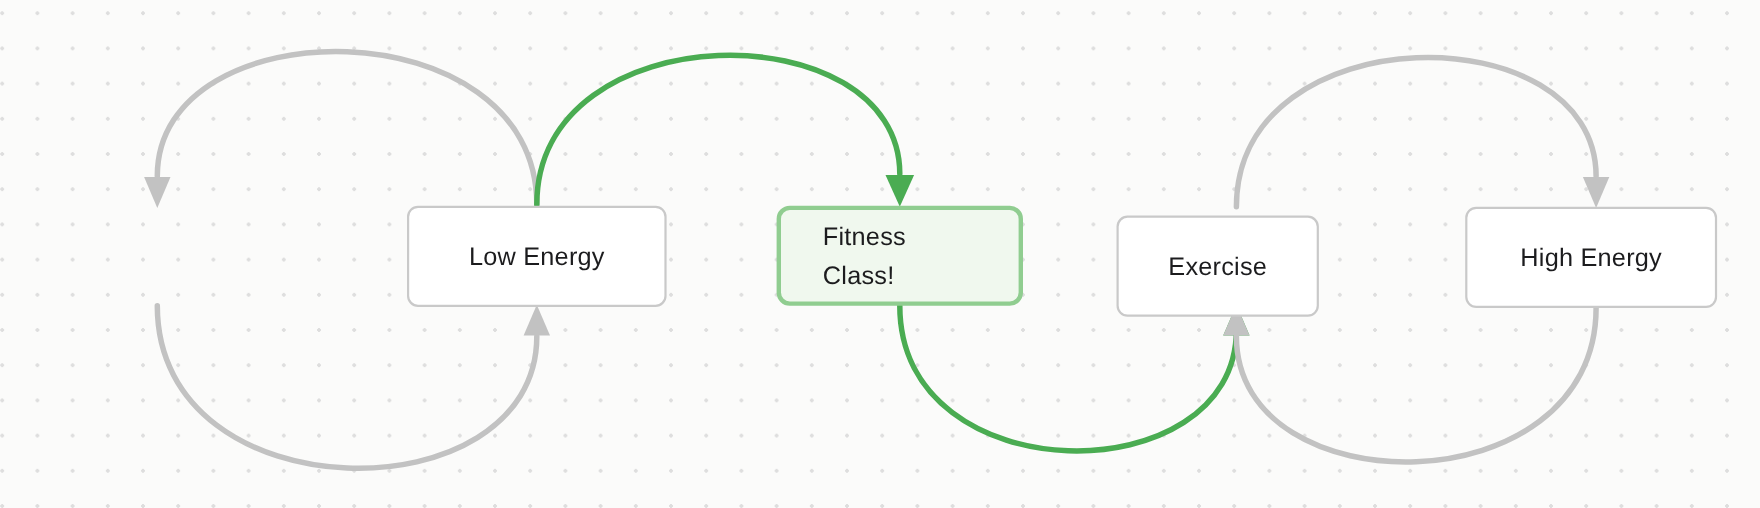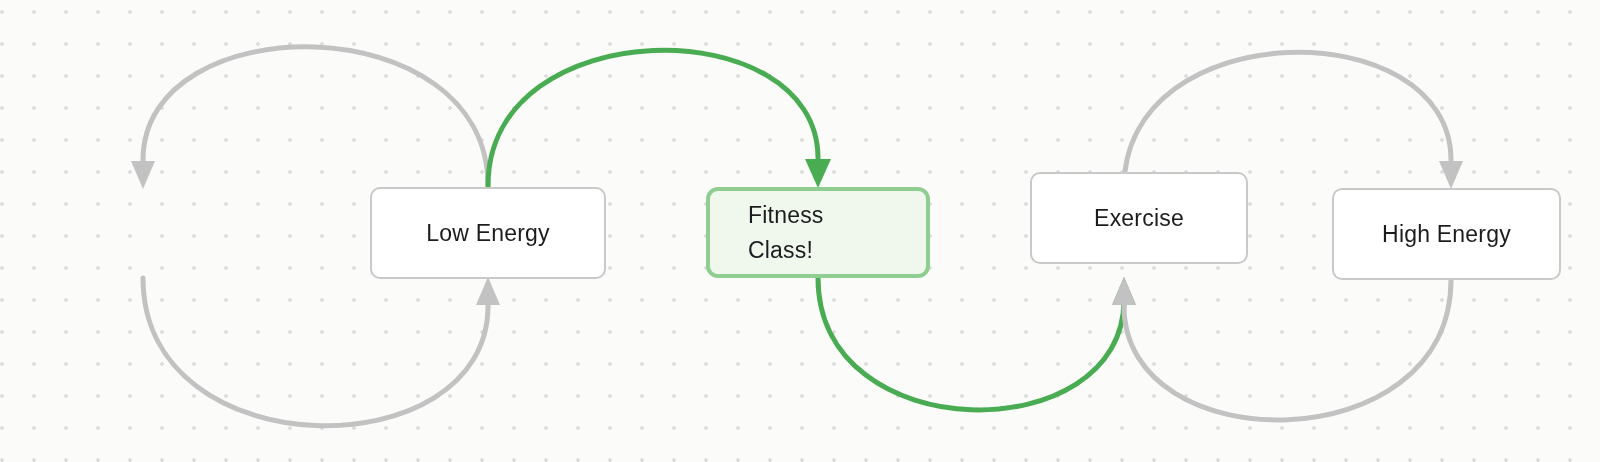--- a/index.html
+++ b/index.html
@@ -42,21 +42,21 @@
     background:var(--highlight-fill);
     border:4px solid var(--highlight-border);
     border-radius:12px;
     justify-content:flex-start;
     padding-left:38px;
   }
   .node--highlight .node-label{max-width:105px;}
   .node-1{left:16px;  top:186px; width:253px; height:92px;}
   .node-2{left:370px; top:187px; width:236px; height:92px;}
   .node-3{left:706px; top:187px; width:224px; height:91px;}
-  .node-4{left:1015px;top:172px; width:218px; height:92px;margin-left:15px;}
+  .node-4{left:1015px;top:196px; width:184px; height:92px;}
   .node-5{left:1332px;top:188px; width:229px; height:92px;}
 </style>
 </head>
 <body>
 
 <div class="canvas">
 
   <svg class="edges" viewBox="0 0 1600 462">
 
     <g>

